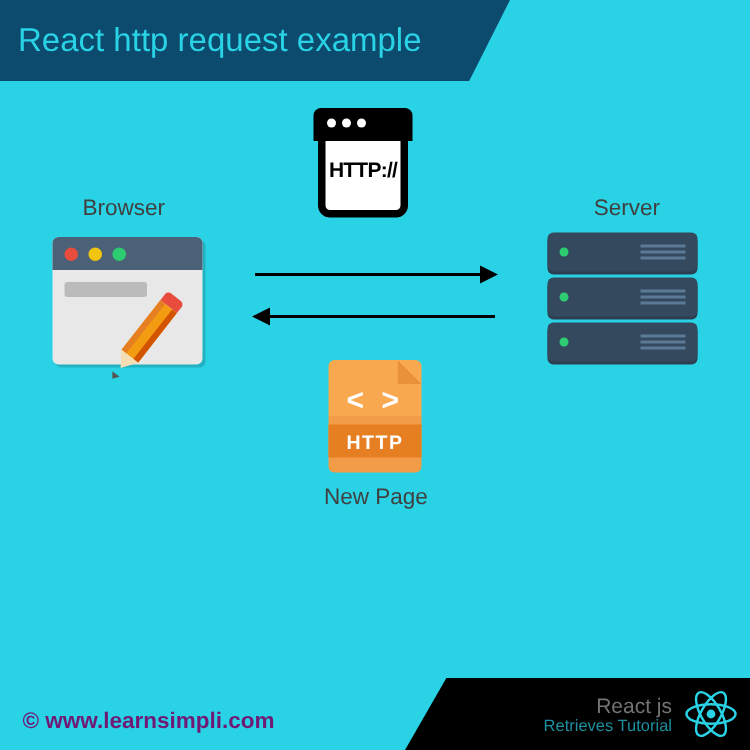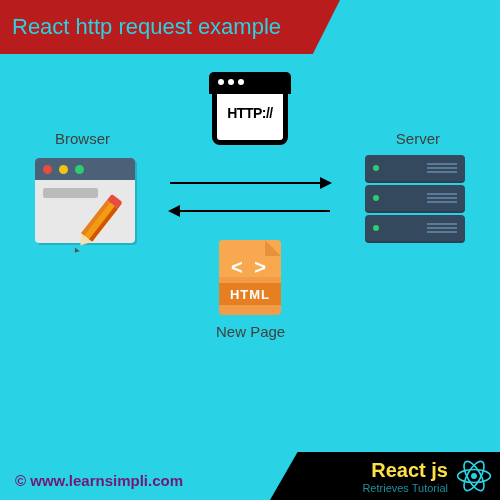--- a/index.html
+++ b/index.html
@@ -1,24 +1,24 @@
 <!DOCTYPE html>
 <html><head>
   <meta charset="utf-8">
   <style>
     * { box-sizing: border-box; margin: 0; padding: 0; }
     body { width: 500px; height: 500px; font-family: Arial, sans-serif; position: relative; overflow: hidden; }
     .bg { position: absolute; inset: 0; background: #29d2e4; }
-    .header { position: absolute; top: 0; left: 0; width: 340px; height: 54px; background: #b91c1c; display: flex; align-items: center; padding-left: 12px; clip-path: polygon(0 0, 100% 0, 92% 100%, 0 100%); }
+    .header { position: absolute; top: 0; left: 0; width: 340px; height: 54px; background: #0c4a6e; display: flex; align-items: center; padding-left: 12px; clip-path: polygon(0 0, 100% 0, 92% 100%, 0 100%); }
     .header-text { color: #29d2e4; font-size: 22px; font-weight: 400; }
     .content { position: absolute; top: 70px; left: 0; right: 0; bottom: 50px; }
     .label { font-size: 15px; color: #404040; font-weight: 400; text-align: center; }
     .browser-label { position: absolute; top: 60px; left: 55px; }
     .server-label { position: absolute; top: 60px; right: 60px; }
-    .http-icon { position: absolute; top: 5px; left: 212px; width: 76px; height: 70px; }
+    .http-icon { position: absolute; top: 5px; left: 212px; width: 60px; height: 70px; }
     .http-box { width: 100%; height: 100%; border: 5px solid #000; border-radius: 8px; background: #fff; }
     .http-top { position: absolute; top: -3px; left: -3px; right: -3px; height: 22px; background: #000; border-radius: 5px 5px 0 0; }
     .http-dots { position: absolute; top: 4px; left: 6px; display: flex; gap: 4px; }
     .http-dot { width: 6px; height: 6px; border-radius: 50%; background: #fff; }
     .http-text { position: absolute; top: 30px; left: 0; right: 0; text-align: center; font-weight: 900; font-size: 14px; color: #000; letter-spacing: -0.5px; }
     .http-request-label { position: absolute; top: 82px; left: 205px; font-size: 15px; }
     .arrow-right { position: absolute; top: 112px; left: 170px; width: 160px; height: 2px; background: #000; }
     .arrow-right::after { content: ''; position: absolute; right: -2px; top: -5px; border-left: 12px solid #000; border-top: 6px solid transparent; border-bottom: 6px solid transparent; }
     .arrow-left { position: absolute; top: 140px; left: 170px; width: 160px; height: 2px; background: #000; }
     .arrow-left::after { content: ''; position: absolute; left: -2px; top: -5px; border-right: 12px solid #000; border-top: 6px solid transparent; border-bottom: 6px solid transparent; }
@@ -43,21 +43,21 @@
     .server-label2 { position: absolute; top: 212px; right: 38px; text-align: center; width: 110px; line-height: 1.3; }
     .html-icon { position: absolute; top: 170px; left: 219px; width: 62px; height: 75px; }
     .html-page { width: 100%; height: 100%; background: linear-gradient(to bottom, #f8a94f 50%, #f39c47 50%); border-radius: 4px; position: relative; }
     .html-page::before { content:''; position:absolute; top:0; right:0; width:16px; height:16px; background:#e8913a; clip-path: polygon(0 0, 100% 100%, 0 100%); }
     .html-brackets { position: absolute; top: 16px; left: 0; right: 0; text-align: center; color: #fff; font-size: 20px; font-weight: bold; letter-spacing: 3px; }
     .html-band { position: absolute; bottom: 10px; left: 0; right: 0; height: 22px; background: #e67e22; color: #fff; display: flex; align-items: center; justify-content: center; font-weight: bold; font-size: 13px; letter-spacing: 1px; }
     .newpage-label { position: absolute; top: 253px; left: 216px; }
     .footer-left { position: absolute; bottom: 11px; left: 15px; font-size: 15px; color: #701a75; font-weight: 600; margin-top: 34px; }
     .footer-right { position: absolute; bottom: 0; right: 0; width: 230px; height: 48px; background: #000; clip-path: polygon(12% 0, 100% 0, 100% 100%, 0 100%); display: flex; align-items: center; justify-content: flex-end; padding-right: 8px; gap: 8px; }
     .footer-text { text-align: right; }
-    .footer-title { color: #fde047; font-size: 20px; font-weight: 700; }
+    .footer-title { color: #737373; font-size: 14px; font-weight: 400; }
     .footer-sub { color: #1d8fa0; font-size: 11px; }
     .react-logo { width: 36px; height: 36px; position: relative; }
     .react-logo svg { width: 100%; height: 100%; }
   </style>
 </head>
 <body>
 
 <div class="bg"></div>
 
 <div class="header">
@@ -101,21 +101,21 @@
 
   <div class="server-icon">
     <div class="server-layer"></div>
     <div class="server-layer"></div>
     <div class="server-layer"></div>
   </div>
 
   <div class="html-icon">
     <div class="html-page">
       <div class="html-brackets">&lt; &gt;</div>
-      <div class="html-band">HTML</div>
+      <div class="html-band">HTTP</div>
     </div>
   </div>
   <div class="label newpage-label">New Page</div>
 
 </div>
 
 <div class="footer-left">©   www.learnsimpli.com</div>
 
 <div class="footer-right">
   <div class="footer-text">

